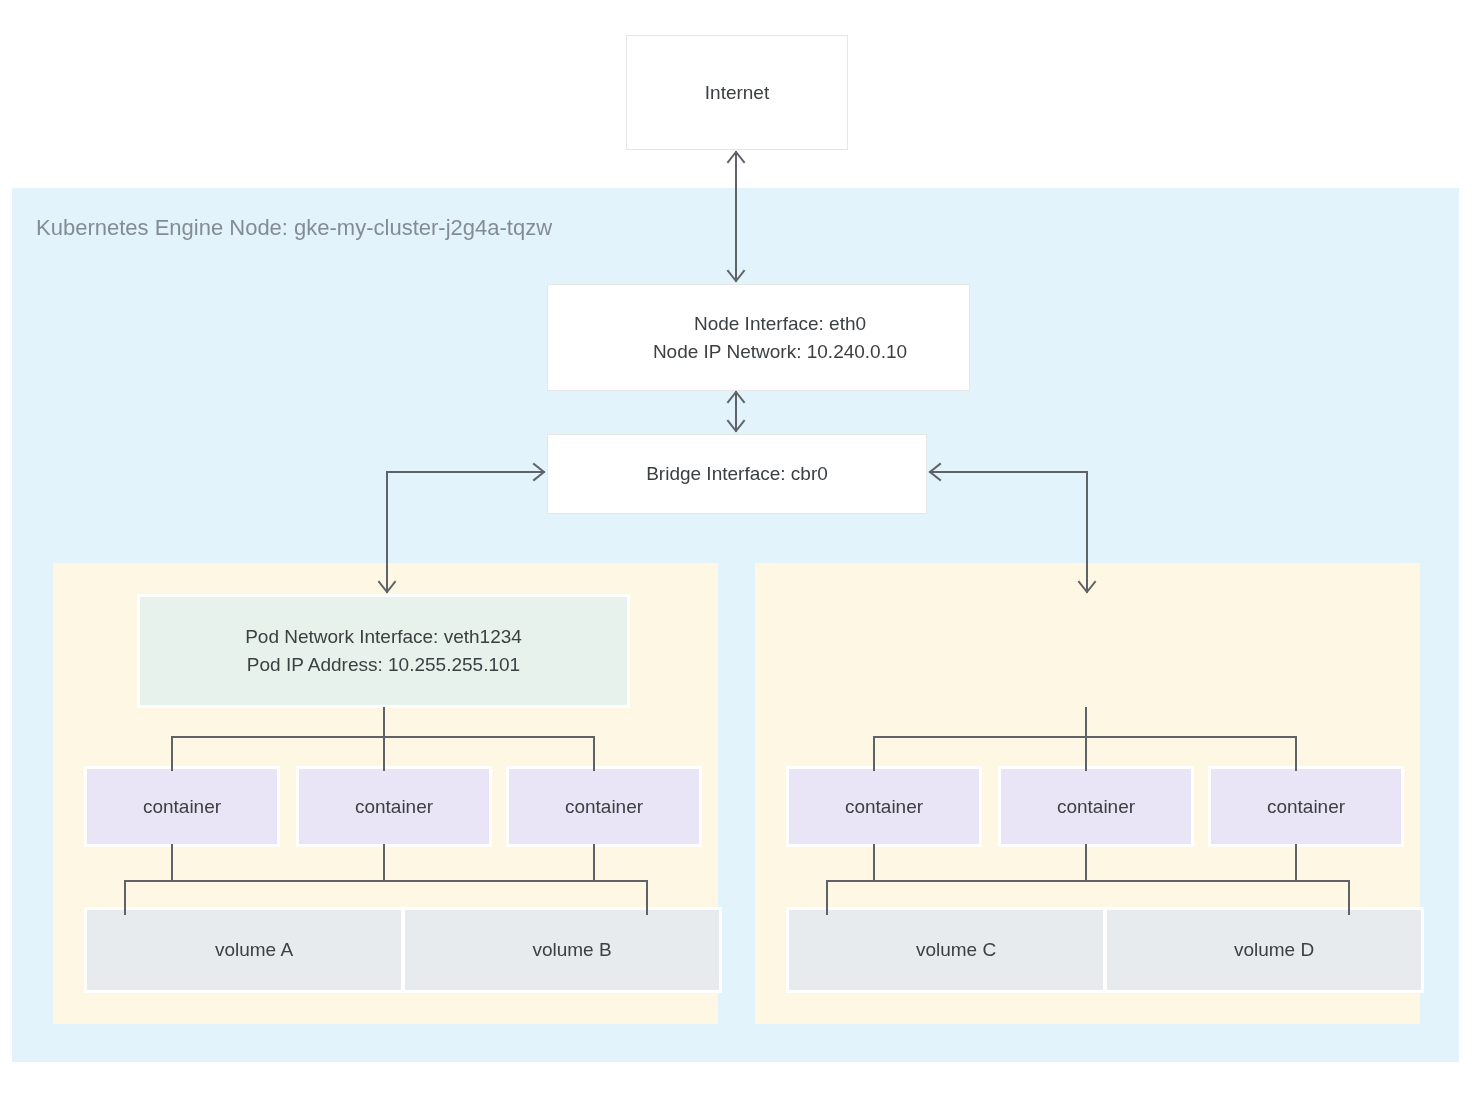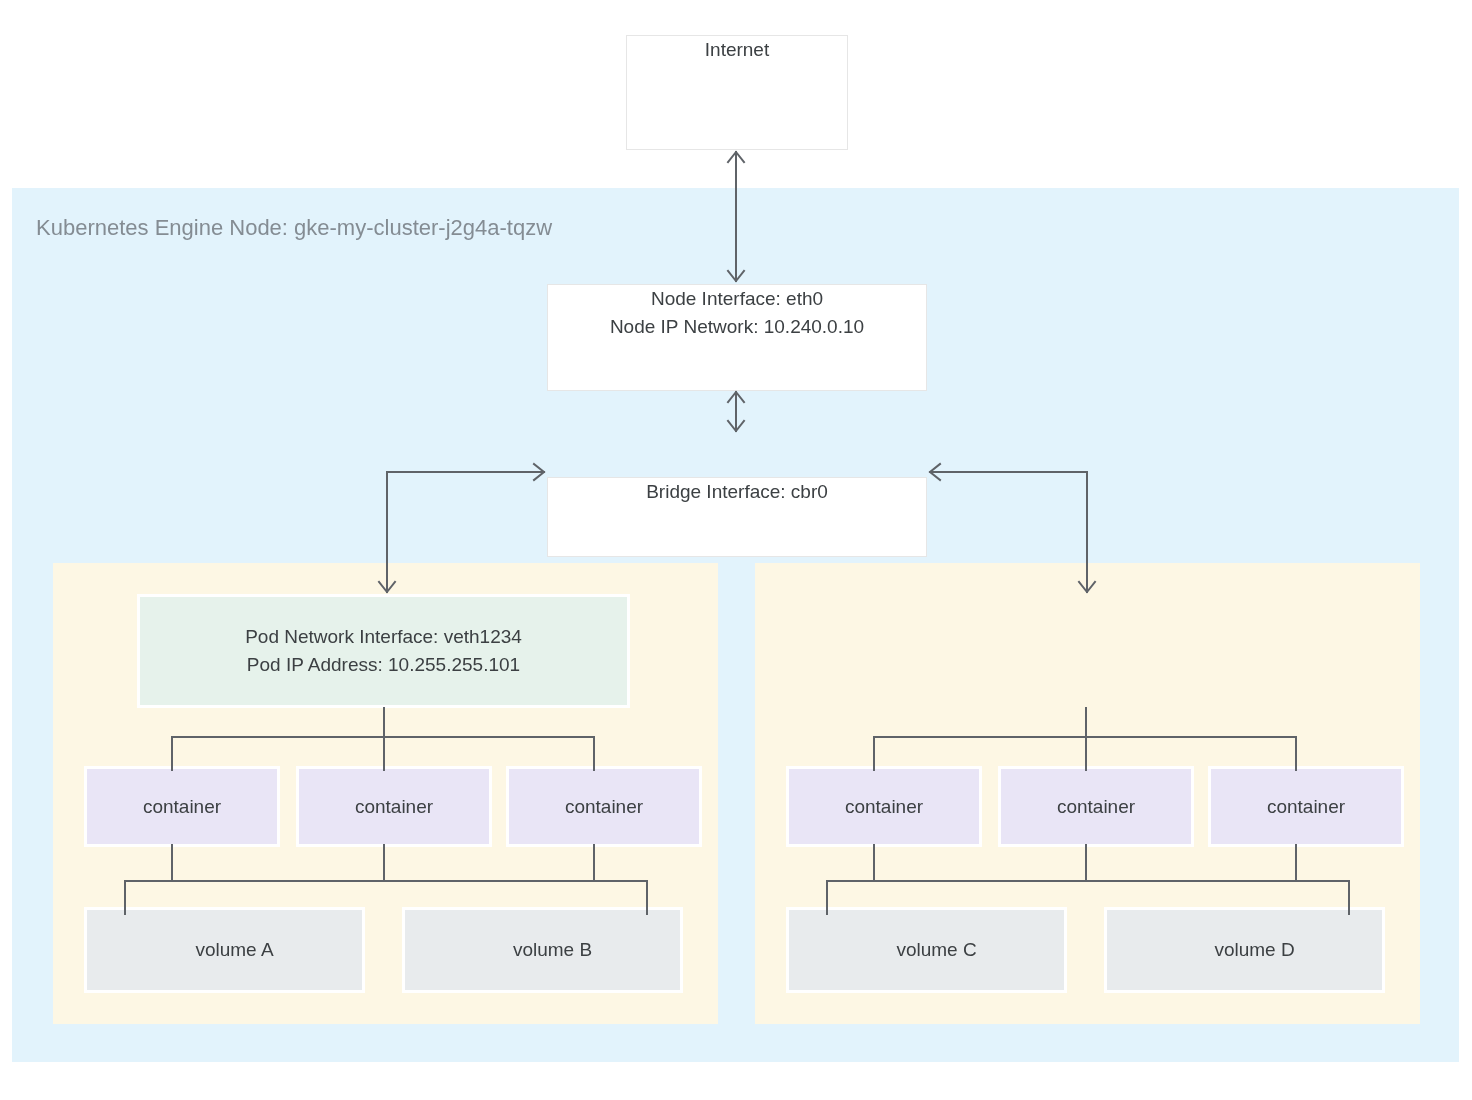--- a/index.html
+++ b/index.html
@@ -13,45 +13,45 @@
     --text:#3c4043;
     --region-label-text:#848c93;
   }
   html,body{margin:0;padding:0;background:#fff;}
   .stage{
     position:relative;width:1472px;height:1100px;background:#fff;overflow:hidden;
     font-family:"Liberation Sans","DejaVu Sans",sans-serif;color:var(--text);
   }
   .wbox{
     position:absolute;background:#fff;border:1px solid var(--box-border);
-    display:flex;flex-direction:column;align-items:center;
+    display:flex;flex-direction:column;align-items:center;justify-content:center;
     font-size:19px;line-height:28px;text-align:center;
   }
   .internet{left:626px;top:35px;width:220px;height:113px;}
   .region{position:absolute;left:12px;top:188px;width:1447px;height:874px;background:var(--node-region-bg);}
   .region-label{position:absolute;left:24px;top:27px;font-size:22px;color:var(--region-label-text);white-space:nowrap;}
-  .node-if{left:535px;top:96px;width:378px;height:105px;}
-  .bridge{left:535px;top:246px;width:378px;height:78px;margin-top:43px;}
+  .node-if{left:535px;top:96px;width:378px;height:105px;padding-left:43px;}
+  .bridge{left:535px;top:246px;width:378px;height:78px;}
   .pod{position:absolute;top:375px;width:665px;height:461px;background:var(--pod-bg);}
   .pod-left{left:41px;}
   .pod-right{left:743px;}
   .pod-if{
     position:absolute;left:84px;top:31px;width:493px;height:114px;box-sizing:border-box;
     background:var(--interface-bg);border:3px solid #fff;
     display:flex;flex-direction:column;align-items:center;justify-content:center;
     font-size:19px;line-height:28px;text-align:center;
   }
   .cbox{
     position:absolute;top:203px;width:196px;height:81px;box-sizing:border-box;
     background:var(--container-bg);border:3px solid #fff;
     display:flex;align-items:center;justify-content:center;font-size:19px;
   }
   .c1{left:31px}.c2{left:243px}.c3{left:453px}
   .vol{
-    position:absolute;top:344px;width:281px;height:86px;box-sizing:border-box;
+    position:absolute;top:344px;width:320px;height:86px;box-sizing:border-box;
     background:var(--volume-bg);border:3px solid #fff;
     display:flex;align-items:center;justify-content:center;font-size:19px;padding-left:20px;
   }
   .v1{left:31px}.v2{left:349px}
   .wires{position:absolute;left:0;top:0;pointer-events:none;}
   .wires path{stroke:var(--wire,#5f6368);stroke-width:2;fill:none;stroke-linecap:square;}
 </style>
 </head>
 <body>
 

